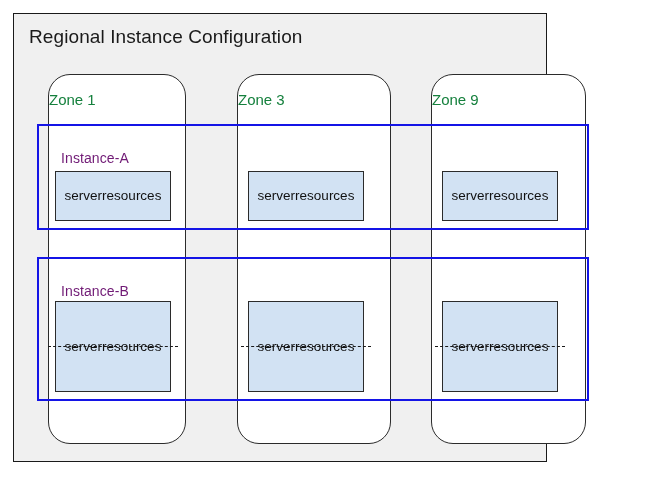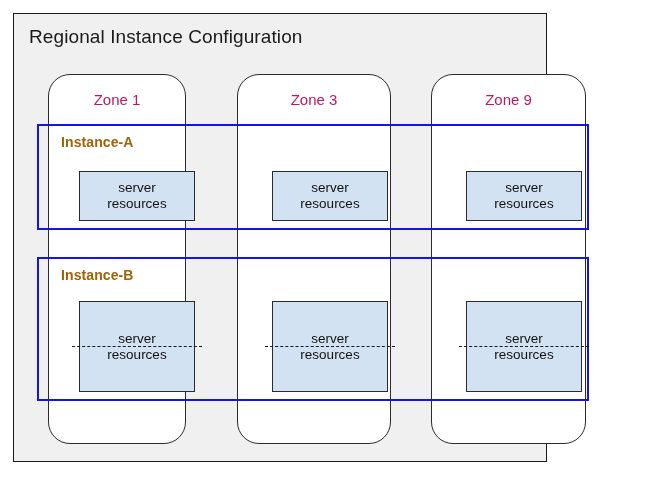--- a/index.html
+++ b/index.html
@@ -50,61 +50,60 @@
   }
   #zone-box-1 { left: 34px;  width: 138px; }
   #zone-box-2 { left: 223px; width: 154px; }
   #zone-box-3 { left: 417px; width: 155px; }
 
   .zone-label {
     position: absolute;
     top: 16px;
     left: 0;
     right: 0;
-    text-align: center;
+    text-align: left;
     font-size: 15px;
     line-height: 18px;
-    color: #be185d;
+    color: #15803d;
   }
 
   
   .instance-band {
     position: absolute;
     left: 23px;
     width: 552px;
     box-sizing: border-box;
     border: 2.5px solid #1414e6;
     background: transparent;
     pointer-events: none;
   }
   #instance-band-a { top: 110px; height: 106px; }
   #instance-band-b { top: 243px; height: 144px; }
 
   .instance-label {
     position: absolute;
     left: 22px;
-    top: 8px;
+    top: 24px;
     font-size: 14px;
-    font-weight: bold;
-    color: #a16207;
+    font-weight: normal;
+    color: #701a75;
     letter-spacing: 0.1px;
     white-space: nowrap;
   }
 
   
   .server-box {
     position: absolute;
     box-sizing: border-box;
     background: #d2e2f3;
     border: 1.2px solid #2b2b2b;
     display: flex;
-    flex-direction: column;
+    flex-direction: row;
     align-items: center;
     justify-content: center;
-    margin-left: 24px;
   }
   .server-box .line {
     font-size: 13.5px;
     line-height: 16px;
     color: #111111;
     white-space: nowrap;
   }
 
   
   .server-box.short { height: 50px; }

